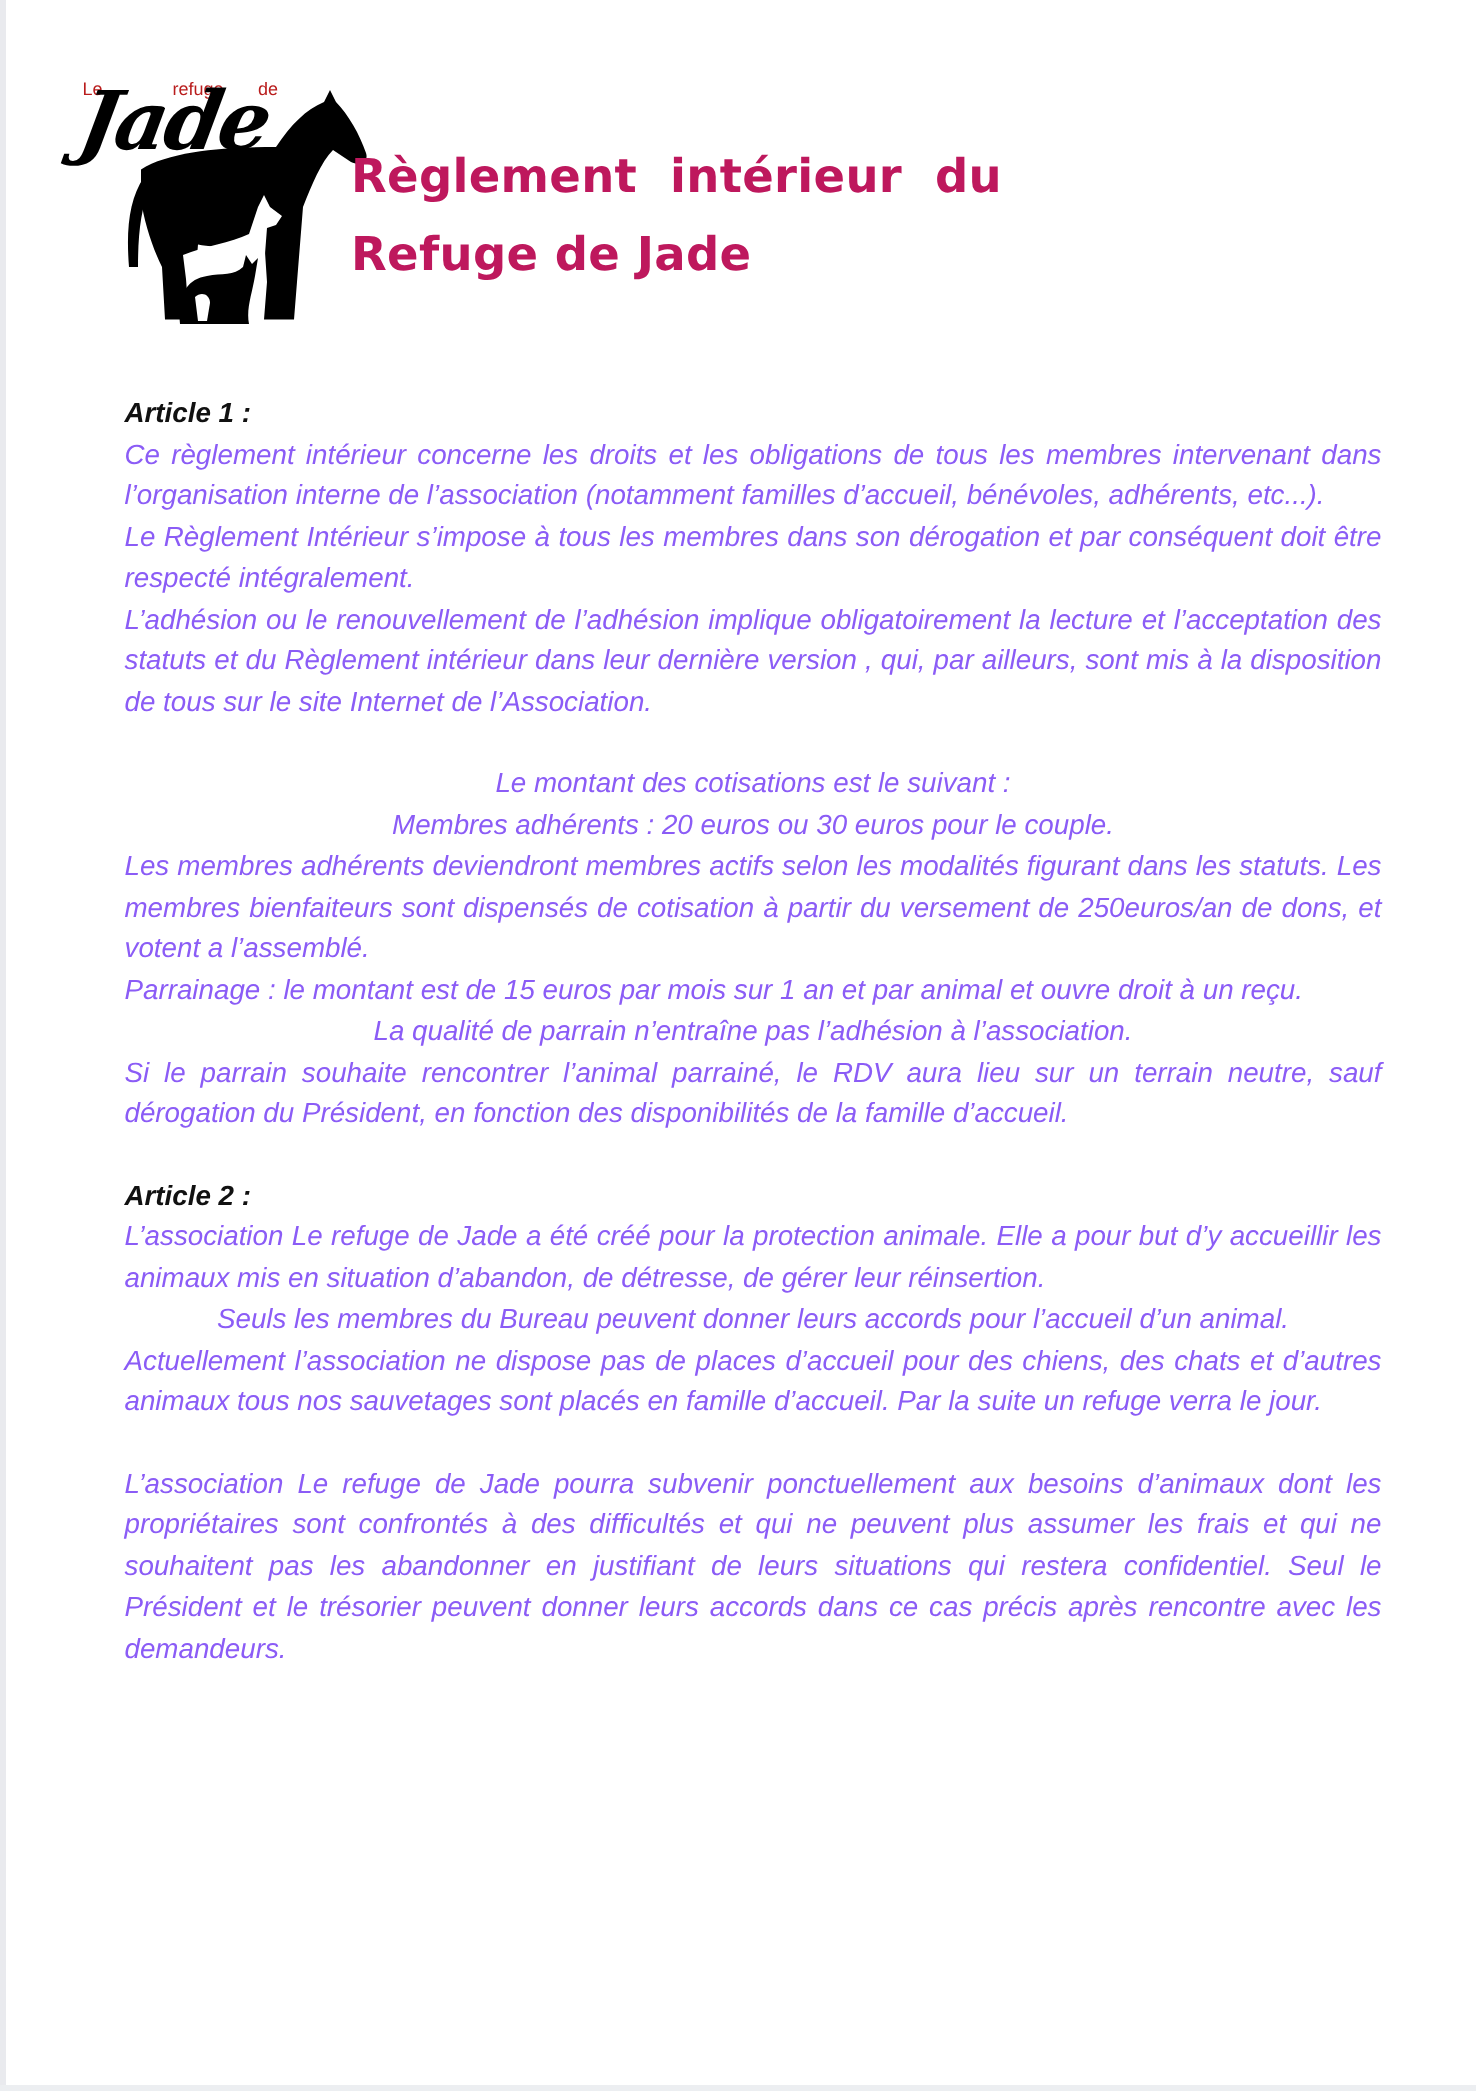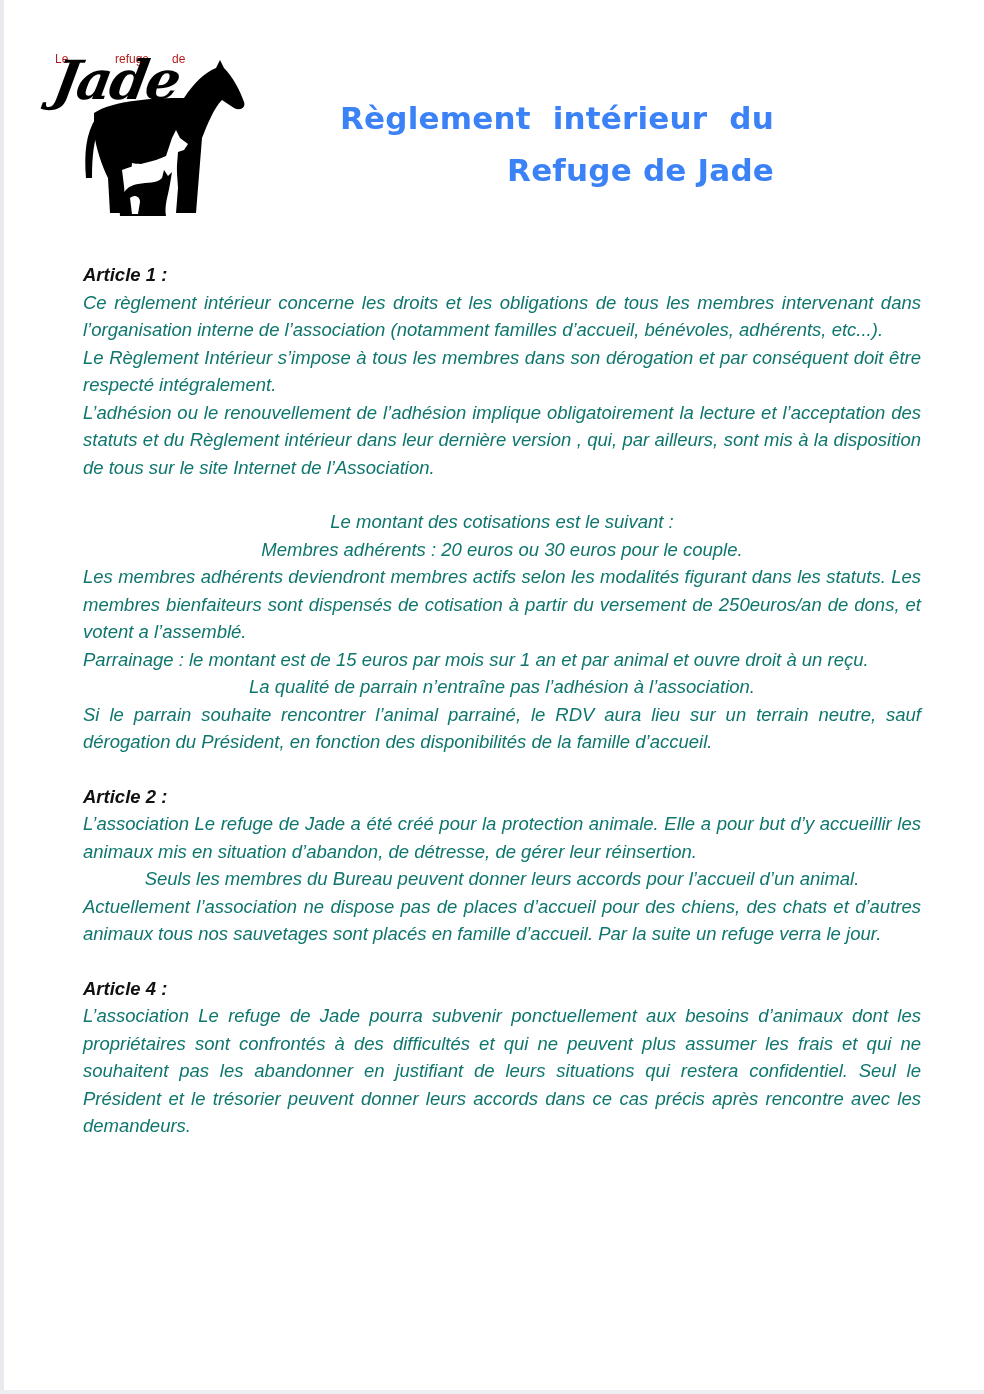--- a/index.html
+++ b/index.html
@@ -47,26 +47,26 @@
       letter-spacing: -2px;
       color: #000;
       transform: skewX(-10deg);
     }
     .logo svg { position: absolute; left: 0; top: 0; }
     .title {
       position: absolute;
       left: 230px;
       top: 92px;
       width: 540px;
-      text-align: right;
+      text-align: left;
       font-family: "DejaVu Sans", sans-serif;
       font-weight: bold;
       font-size: 31px;
       line-height: 52px;
-      color: #3b82f6;
+      color: #be185d;
       letter-spacing: 0.2px;
     }
     .title span { display: block; white-space: pre; }
     .content {
       position: absolute;
       left: 79px;
       top: 261px;
       width: 838px;
     }
     .article { margin-bottom: 27px; font-style: italic; }
@@ -74,21 +74,21 @@
       font-family: "Liberation Sans", sans-serif;
       font-weight: bold;
       font-size: 18.5px;
       line-height: 27.5px;
       color: #111;
     }
     .para {
       font-family: "Liberation Sans", sans-serif;
       font-size: 18.5px;
       line-height: 27.5px;
-      color: #0f766e;
+      color: #8b5cf6;
       text-align: justify;
       margin: 0;
     }
     .para.nojust { text-align: center; }
     .page-bottom-edge {
       position: absolute;
       left: 0; bottom: 0;
       width: 984px; height: 4px;
       background: #eceef1;
     }
@@ -140,19 +140,18 @@
     </section>
 
     <section class="article">
       <div class="article-heading">Article 2 :</div>
       <p class="para">L’association Le refuge de Jade a été créé pour la protection animale. Elle a pour but d’y accueillir les animaux mis en situation d’abandon, de détresse, de gérer leur réinsertion.</p>
       <p class="para nojust">Seuls les membres du Bureau peuvent donner leurs accords pour l’accueil d’un animal.</p>
       <p class="para">Actuellement l’association ne dispose pas de places d’accueil pour des chiens, des chats et d’autres animaux tous nos sauvetages sont placés en famille d’accueil. Par la suite un refuge verra le jour.</p>
     </section>
 
     <section class="article">
-      <div class="article-heading">Article 4 :</div>
       <p class="para">L’association Le refuge de Jade  pourra subvenir ponctuellement aux besoins d’animaux dont les propriétaires sont confrontés à des difficultés et qui ne peuvent plus assumer les frais et qui ne souhaitent pas les abandonner en justifiant de leurs situations qui restera confidentiel. Seul le Président et le trésorier peuvent donner leurs accords dans ce cas précis après rencontre avec les demandeurs.</p>
     </section>
 
   </div>
 </div>
 <div class="page-bottom-edge"></div>
 
 </body></html>

